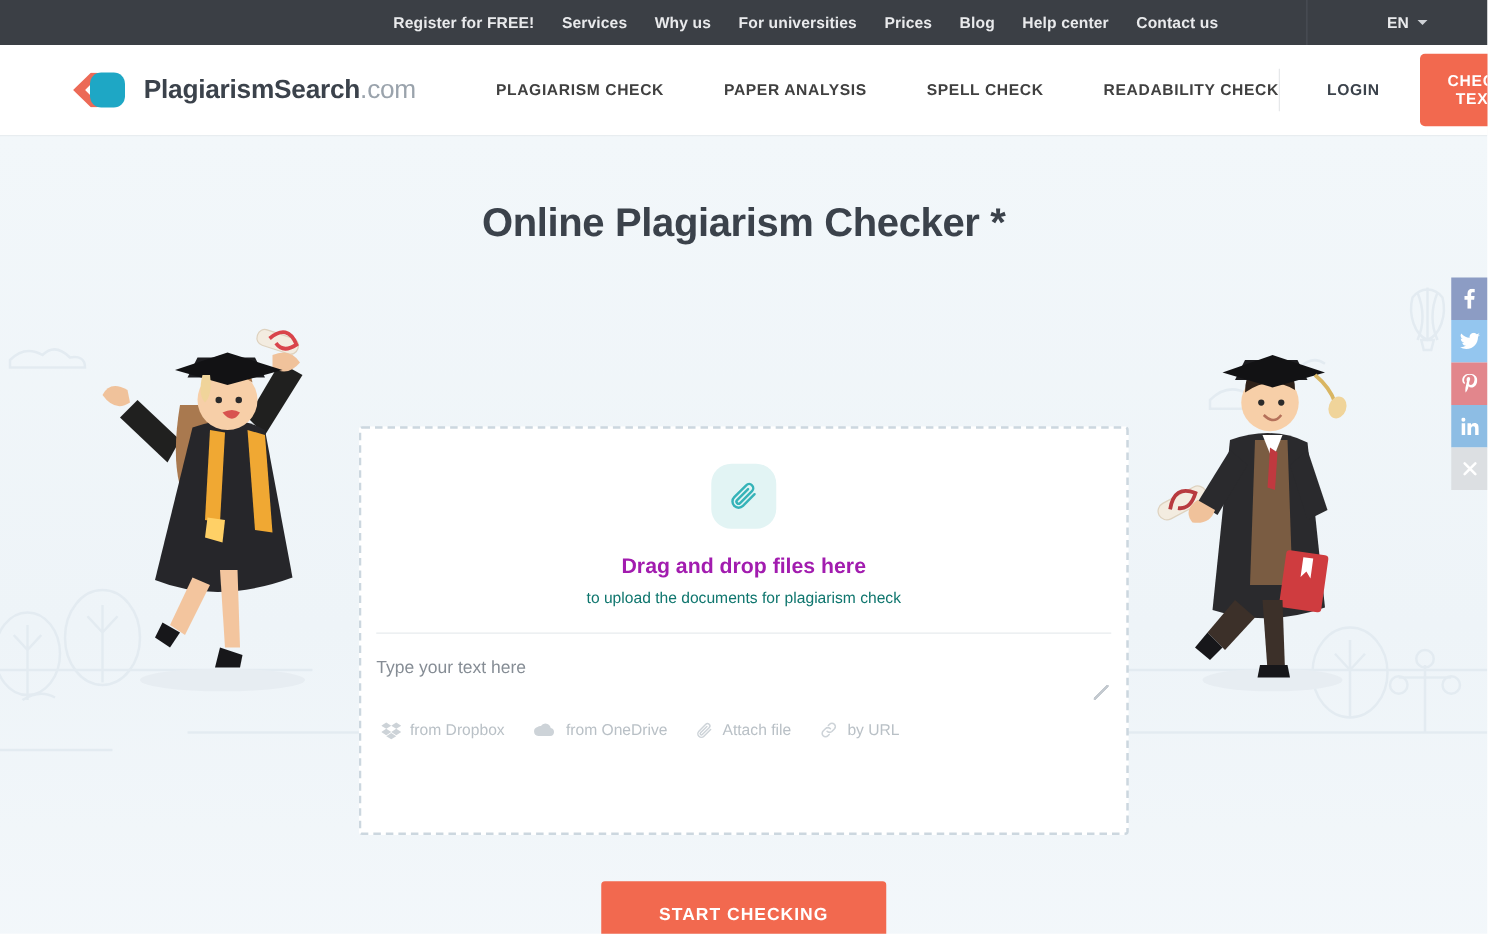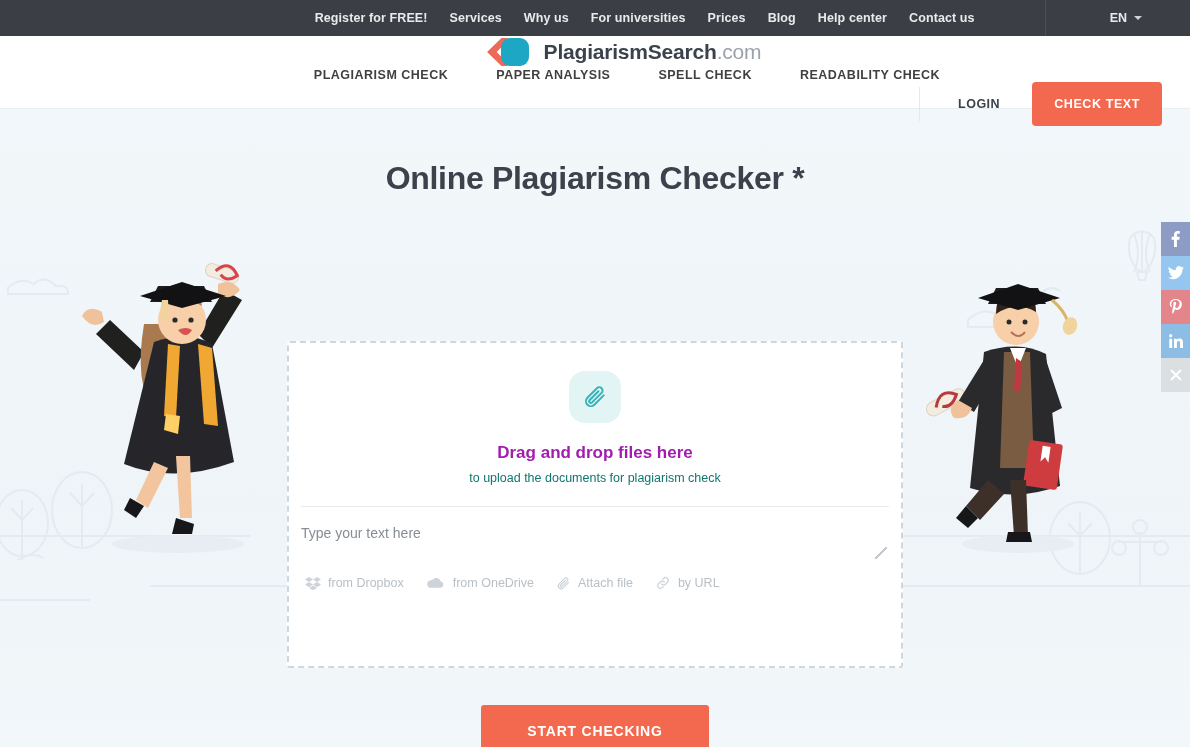--- a/index.html
+++ b/index.html
@@ -24,21 +24,21 @@
   }
   .lang-sep { width: 1px; height: 36px; background: #4b4f56; margin: 0 16px 0 22px; }
   .lang { display: flex; align-items: center; gap: 7px; color: #e9eaec;
           font-size: 12.5px; font-weight: bold; padding-right: 48px; }
   .caret { width: 0; height: 0; border-left: 4px solid transparent;
            border-right: 4px solid transparent; border-top: 4px solid #cfd2d6; }
 
   
   .header {
     height: 72px; background: #fff; display: flex; align-items: center;
-    position: relative; z-index: 30; box-shadow: 0 1px 0 rgba(0,0,0,.04); flex-direction: column;
+    position: relative; z-index: 30; box-shadow: 0 1px 0 rgba(0,0,0,.04);
   }
   .logo { display: flex; align-items: center; margin-left: 58px; gap: 11px; }
   .logo-mark { position: relative; width: 46px; height: 32px; }
   .logo-mark .chev {
     position: absolute; left: 0; top: 2px; width: 24px; height: 28px;
     background: #ec6a57;
     clip-path: polygon(62% 0, 100% 0, 42% 50%, 100% 100%, 62% 100%, 2% 50%);
     border-radius: 5px;
   }
   .logo-mark .sq {

